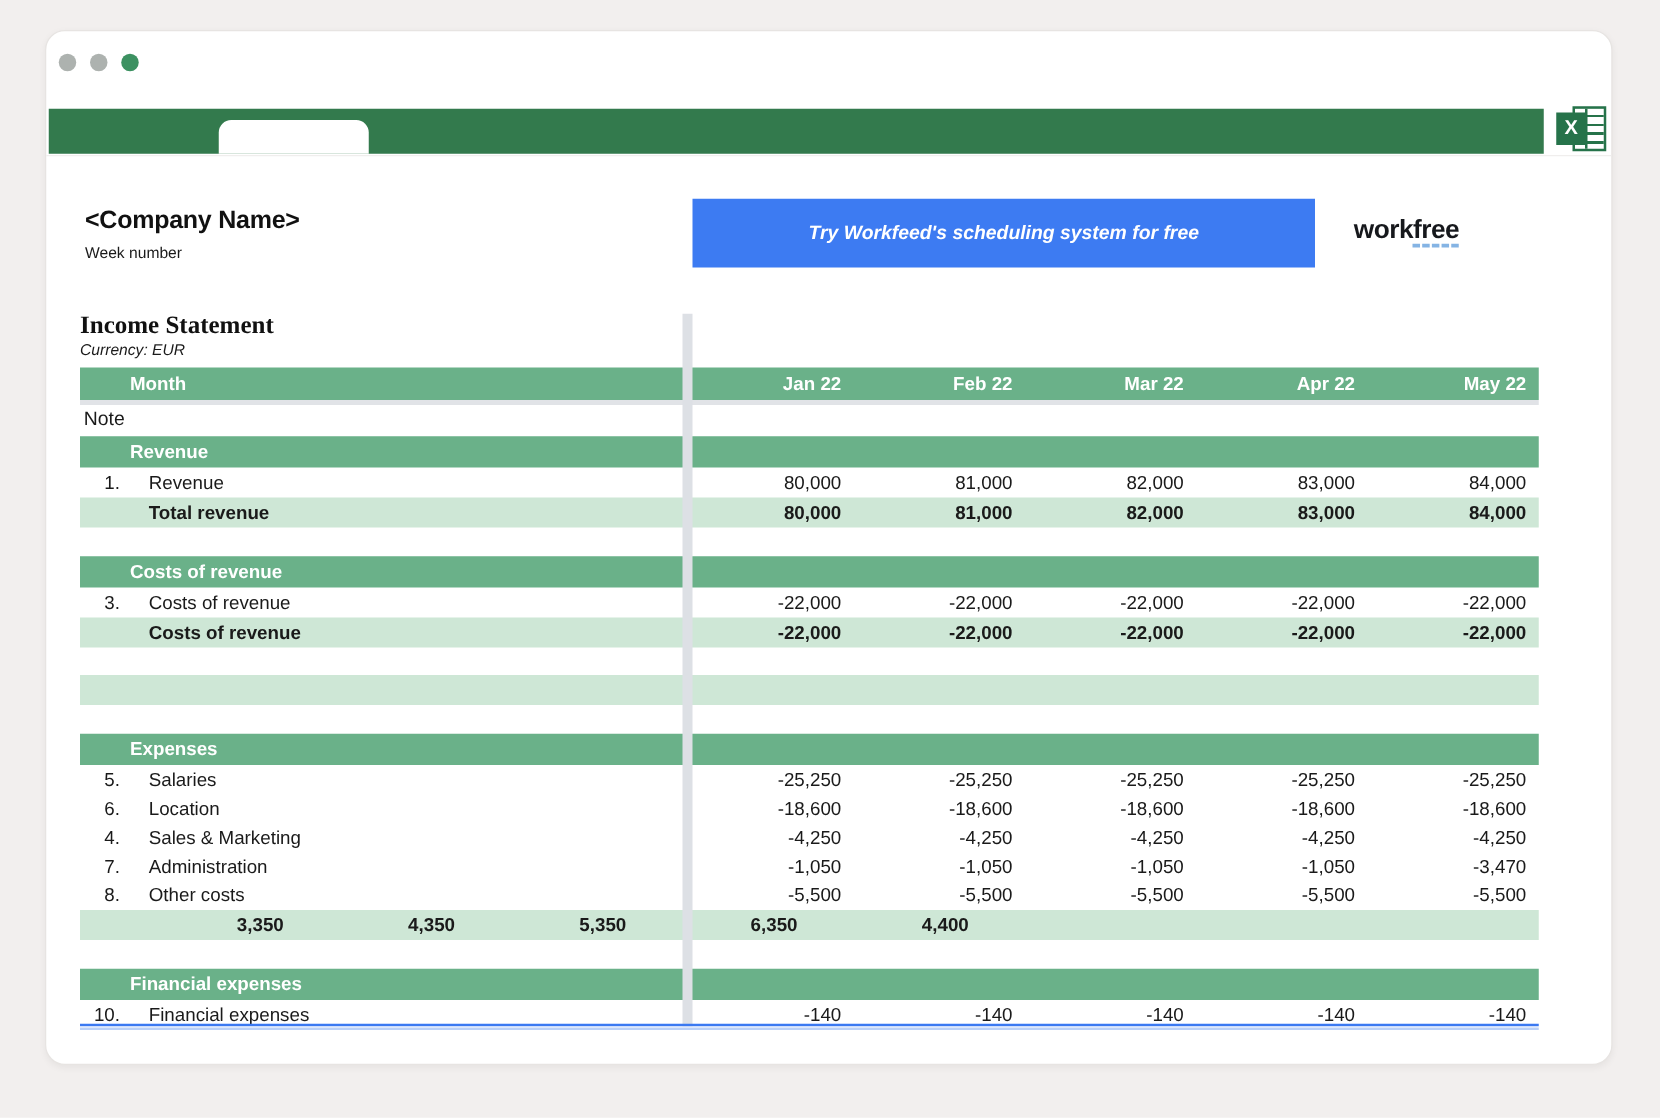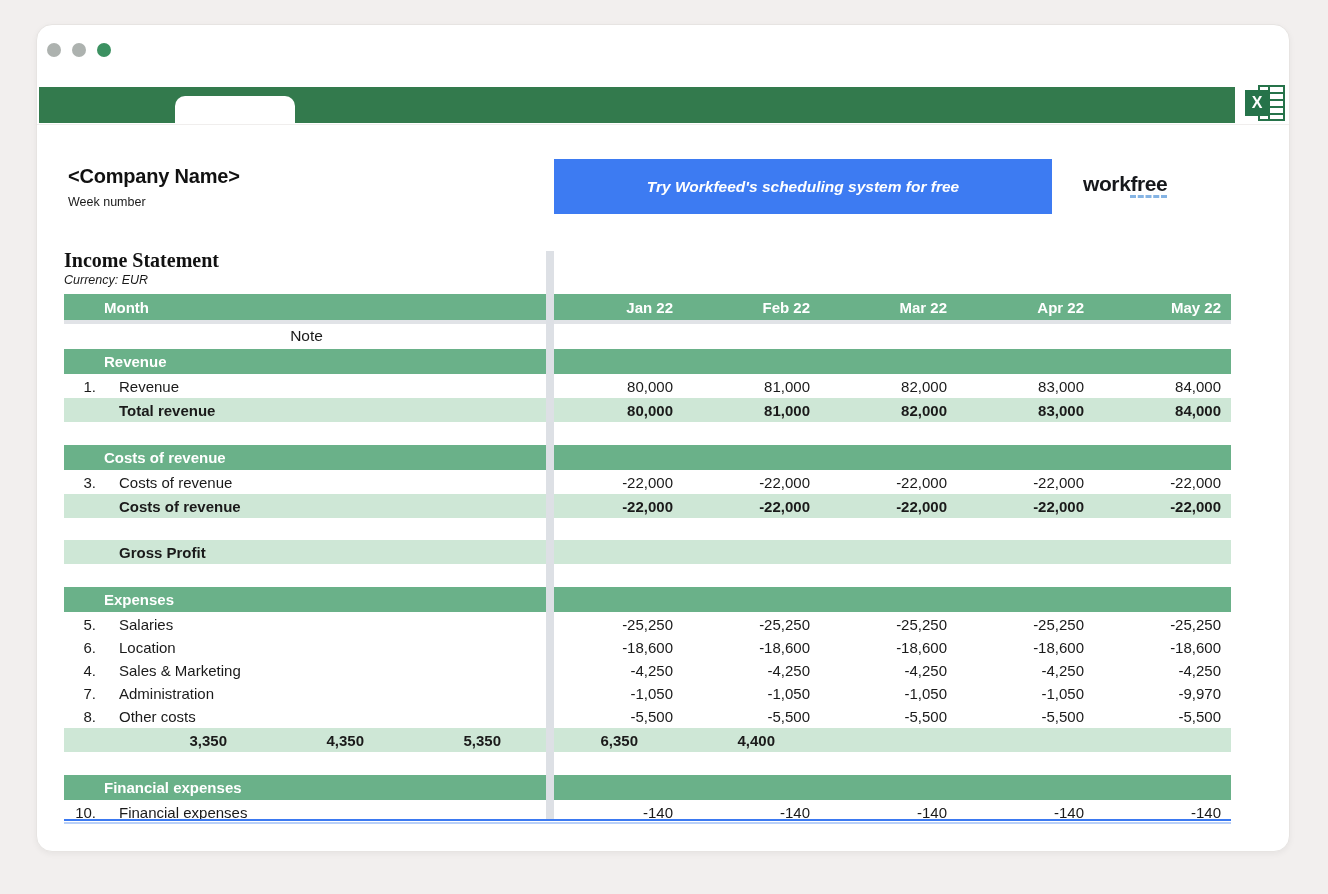--- a/index.html
+++ b/index.html
@@ -49,21 +49,21 @@
   .logo{position:absolute;left:1046px;top:147px;font-size:21px;font-weight:800;color:#16181c;letter-spacing:-.4px;cursor:pointer;}
   .logo .feed{border-bottom:3px dashed var(--logo-underline);padding-bottom:0;}
 
   .sheet-title{position:absolute;left:27px;top:224px;font-size:20px;font-weight:700;color:#111;font-family:Liberation Serif, serif;}
   .sheet-currency{position:absolute;left:27px;top:248px;font-size:12.5px;font-style:italic;color:#1a1a1a;}
 
   .sheet-table{position:absolute;left:27px;top:269px;width:1167px;font-size:15px;color:#1a1a1a;}
   .row{display:flex;align-items:center;width:100%;}
   .r-month{height:26px;background:var(--section-green);color:#fff;font-weight:700;}
   .r-hairline{height:4px;background:var(--hairline-gray);}
-  .r-note{height:24px;text-align:center;}
+  .r-note{height:24px;}
   .r-section{height:25px;background:var(--section-green);color:#fff;font-weight:700;margin-top:1px;margin-bottom:1px;}
   .r-item{height:23px;}
   .r-total{height:24px;background:var(--total-green);font-weight:700;}
   .r-spacer{height:22px;}
   .note-cell{width:36px;text-align:right;padding-right:4px;flex:0 0 auto;}
   .label-cell{width:446px;padding-left:19px;flex:0 0 auto;white-space:nowrap;overflow:hidden;}
   .sec-label{width:482px;padding-left:40px;flex:0 0 auto;}
   .note-row-label{width:482px;padding-left:3px;flex:0 0 auto;font-size:15.5px;}
   .cells{display:flex;width:717px;flex:0 0 auto;}
   .cell{width:137px;text-align:right;padding-right:10px;flex:0 0 auto;}
@@ -170,21 +170,20 @@
             <div class="cell">-22,000</div>
             <div class="cell">-22,000</div>
             <div class="cell">-22,000</div>
             <div class="cell">-22,000</div>
             <div class="cell">-22,000</div>
           </div>
         </div>
         <div class="r-spacer"></div>
         <div class="row r-total">
           <div class="note-cell"></div>
-          <div class="label-cell">Gross Profit</div>
         </div>
         <div class="r-spacer"></div>
         <div class="row r-section">
           <div class="sec-label">Expenses</div>
         </div>
         <div class="row r-item">
           <div class="note-cell">5.</div>
           <div class="label-cell">Salaries</div>
           <div class="cells">
             <div class="cell">-25,250</div>
@@ -217,21 +216,21 @@
           </div>
         </div>
         <div class="row r-item">
           <div class="note-cell">7.</div>
           <div class="label-cell">Administration</div>
           <div class="cells">
             <div class="cell">-1,050</div>
             <div class="cell">-1,050</div>
             <div class="cell">-1,050</div>
             <div class="cell">-1,050</div>
-            <div class="cell">-9,970</div>
+            <div class="cell">-3,470</div>
           </div>
         </div>
         <div class="row r-item">
           <div class="note-cell">8.</div>
           <div class="label-cell">Other costs</div>
           <div class="cells">
             <div class="cell">-5,500</div>
             <div class="cell">-5,500</div>
             <div class="cell">-5,500</div>
             <div class="cell">-5,500</div>

